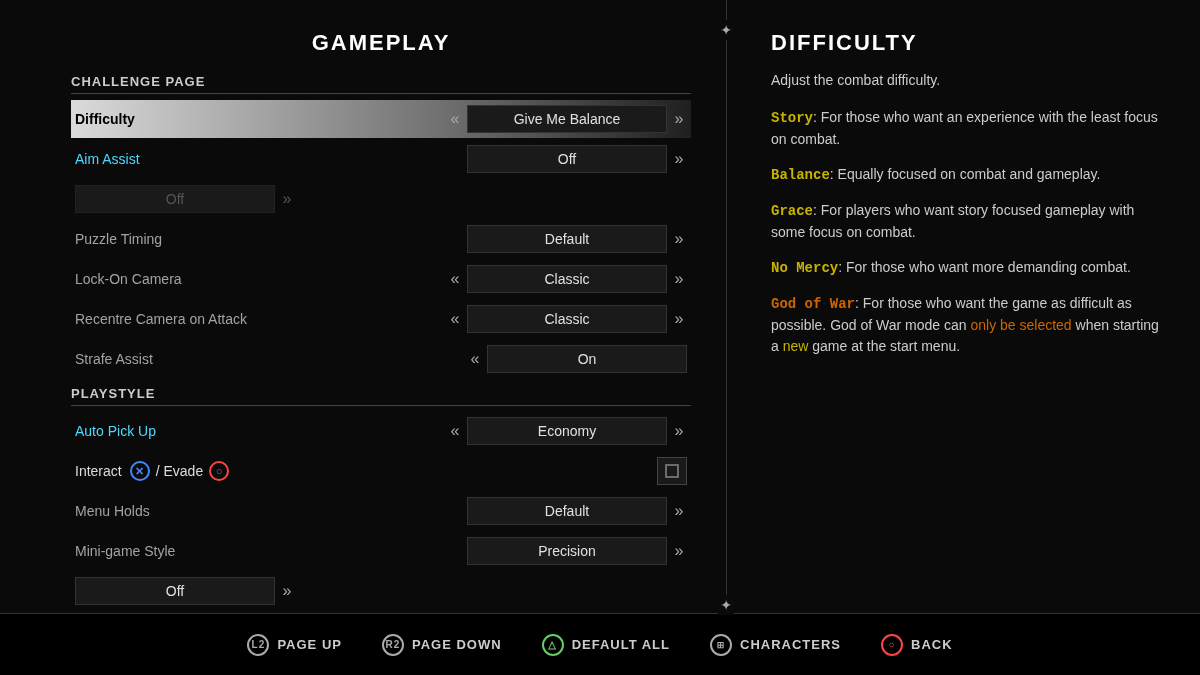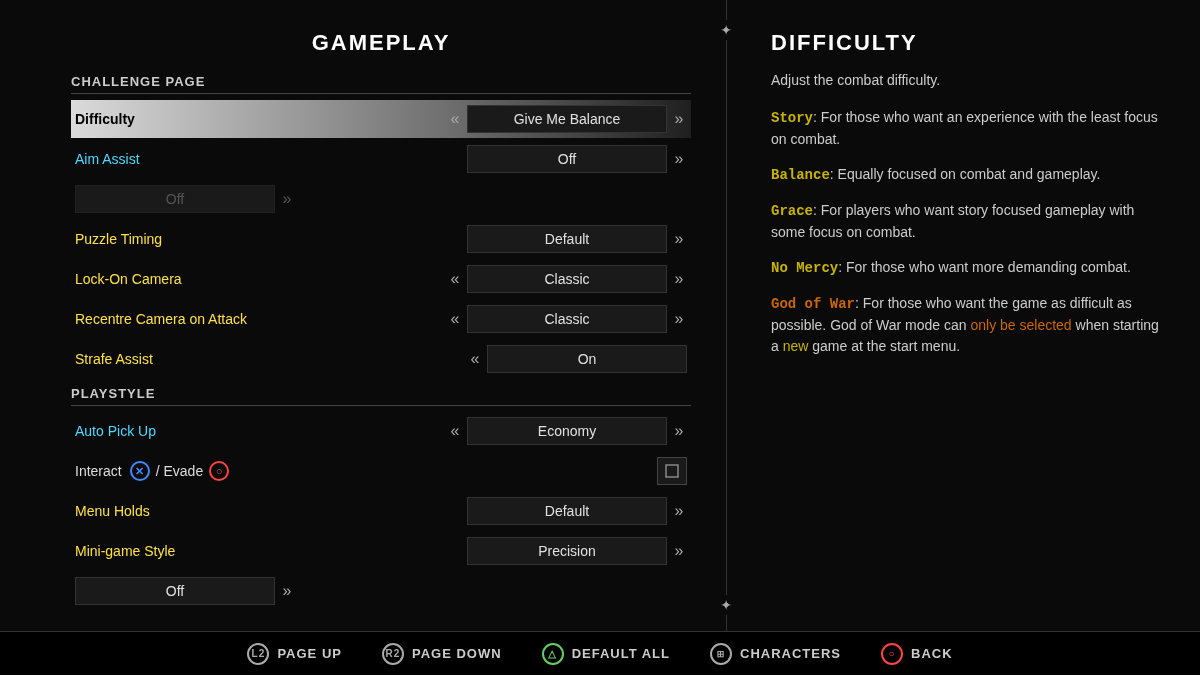--- a/index.html
+++ b/index.html
@@ -56,21 +56,21 @@
     .setting-row.highlighted {
       background: linear-gradient(90deg, rgba(255,255,255,0.85) 0%, rgba(180,180,180,0.6) 60%, rgba(80,80,80,0.3) 100%);
     }
     .setting-row.highlighted .setting-label {
       color: #000;
       font-weight: bold;
     }
     .setting-label {
       flex: 1;
       font-size: 14px;
-      color: #fde047;
+      color: #a3a3a3;
     }
     .setting-label.cyan {
       color: #4dd9ff;
     }
     .setting-label.sub {
       color: #888;
       font-size: 13px;
       padding-left: 18px;
     }
     .setting-label.sub::before {
@@ -173,21 +173,21 @@
     .diff-gow { color: #cc6600; }
     .text-orange { color: #cc6600; }
     .text-yellow { color: #c8b400; }
 
     
     .bottom-bar {
       position: absolute;
       bottom: 0;
       left: 0;
       right: 0;
-      height: 44px;
+      height: 62px;
       background: #000;
       border-top: 1px solid #333;
       display: flex;
       align-items: center;
       justify-content: center;
       gap: 40px;
     }
     .bottom-action {
       display: flex;
       align-items: center;

